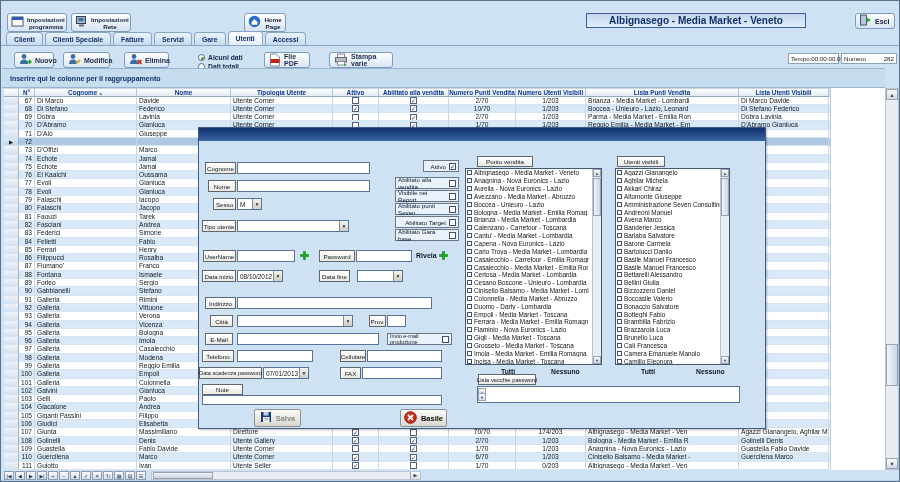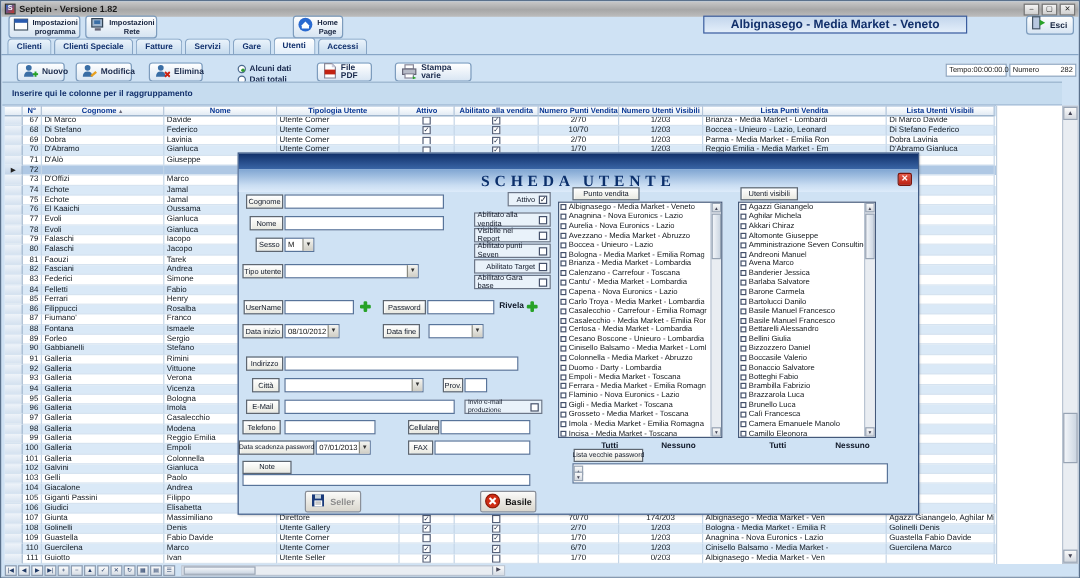--- a/index.html
+++ b/index.html
@@ -112,29 +112,20 @@
   .dlgbtn{position:absolute;height:18px;background:linear-gradient(#fbfbf9,#d9d6cd);border:1px solid #8a8f98;
     border-radius:2px;display:flex;align-items:center;justify-content:center;gap:4px;font-size:7.5px;font-weight:bold;}
   .oldpw{position:absolute;border:1px solid #58749a;background:#fff;}
   .icon{display:inline-block;flex:0 0 auto;}
 </style>
 </head>
 <body>
 
 <div class="window">
 
-  <div class="titlebar">
-    <span class="appicon">S</span>
-    <span class="apptitle">Septein  -  Versione 1.82</span>
-    <span class="winctrls">
-      <span class="winbtn">–</span>
-      <span class="winbtn">▢</span>
-      <span class="winbtn">✕</span>
-    </span>
-  </div>
 
   <div class="tbtn" style="left:6px;top:12px;width:60px">
     <span class="icon">
       <svg width="13" height="13">
           <rect x="1" y="2" width="11" height="9" fill="#fff" stroke="#456" stroke-width="1"></rect>
           <rect x="1" y="2" width="11" height="3" fill="#2a5bb0"></rect>
         </svg>
     </span>
     <span class="twrap">Impostazioni programma</span>
   </div>
@@ -876,24 +867,20 @@
       </span>
     <span class="hscroll">
       <span class="hthumb"></span>
       <span class="harr">▶</span>
     </span>
   </div>
   <div class="winbottom"></div>
 
   <div class="dialog" id="dlg">
     <div class="dlgbar"></div>
-    <div class="dlgband">
-      <span class="dlgtitle">SCHEDA  UTENTE</span>
-      <span class="dlgclose">✕</span>
-    </div>
 
     <div class="lbl" style="left:6px;top:34px;width:31px">Cognome</div>
     <input class="inp" style="left: 38px; top: 34px; width: 133px;" value="">
 
     <div class="lbl" style="left:9px;top:52px;width:28px">Nome</div>
     <input class="inp" style="left: 38px; top: 52px; width: 133px;" value="">
 
     <div class="lbl" style="left:14px;top:70px;width:23px">Sesso</div>
     <div class="combo" style="left:38px;top:70px;width:25px">
       <span class="cval">M</span>
@@ -962,21 +949,21 @@
     <div class="dlgbtn" style="left:55px;top:281px;width:47px;color:#8b8b8b">
       <span class="icon">
         <svg width="12" height="12">
             <rect x="1" y="1" width="10" height="10" fill="#1a3a7a"></rect>
             <rect x="3.5" y="1" width="5" height="3.5" fill="#c8d4dc"></rect>
             <rect x="3" y="6" width="6.5" height="5" fill="#fff"></rect>
             <rect x="3.8" y="7" width="4.8" height="0.8" fill="#999"></rect>
             <rect x="3.8" y="8.6" width="4.8" height="0.8" fill="#999"></rect>
           </svg>
       </span>
-      <span>Seller</span>
+      <span>Salva</span>
     </div>
     <div class="dlgbtn" style="left:201px;top:281px;width:47px;color:#101010">
       <span class="icon">
         <svg width="13" height="13">
             <circle cx="6.5" cy="6.5" r="5.8" fill="#cf2d14"></circle>
             <circle cx="6.5" cy="6.5" r="5.8" fill="none" stroke="#8e1a08" stroke-width="1"></circle>
             <path d="M4 4 L9 9 M9 4 L4 9" stroke="#fff" stroke-width="1.8"></path>
           </svg>
       </span>
       <span>Basile</span>

